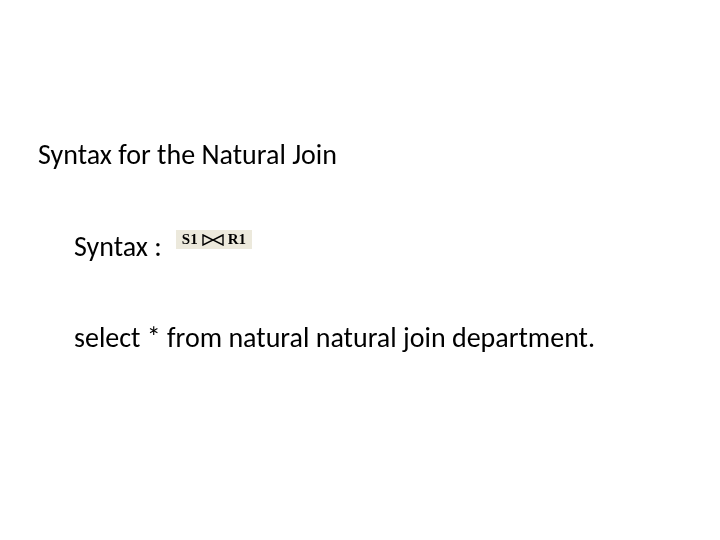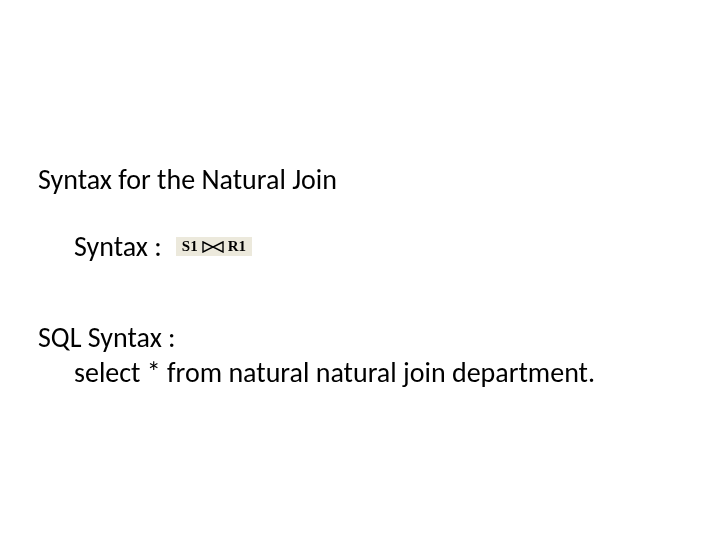--- a/index.html
+++ b/index.html
@@ -16,30 +16,29 @@
     width: 720px;
     height: 540px;
     box-sizing: border-box;
   }
   .heading {
     position: absolute;
     left: 38px;
     top: 138px;
     font-size: 28px;
     line-height: 1.2;
-    margin-top: 25px;
   }
   .subline {
     position: absolute;
     left: 74px;
     top: 230px;
     font-size: 28px;
     line-height: 1.2;
     display: flex;
-    align-items: center;
+    align-items: flex-start;
     gap: 14px;
   }
   .join-expr {
     display: inline-flex;
     align-items: center;
     gap: 4px;
     background: #ece9dc;
     padding: 2px 6px;
     font-family: "Times New Roman", serif;
     font-weight: bold;
@@ -83,17 +82,16 @@
         <svg viewBox="0 0 22 12" width="22" height="12">
           <polygon points="1,1 11,6 1,11" fill="none" stroke="#000" stroke-width="1.4"></polygon>
           <polygon points="21,1 11,6 21,11" fill="none" stroke="#000" stroke-width="1.4"></polygon>
         </svg>
       </span>
       <span>R1</span>
     </span>
   </div>
 
   <div class="sql-block">
-    <span class="sql-label">SQL Syntax :</span>
     <span class="sql-code">select * from natural natural join department.</span>
   </div>
 
 </div>
 
 </body></html>

